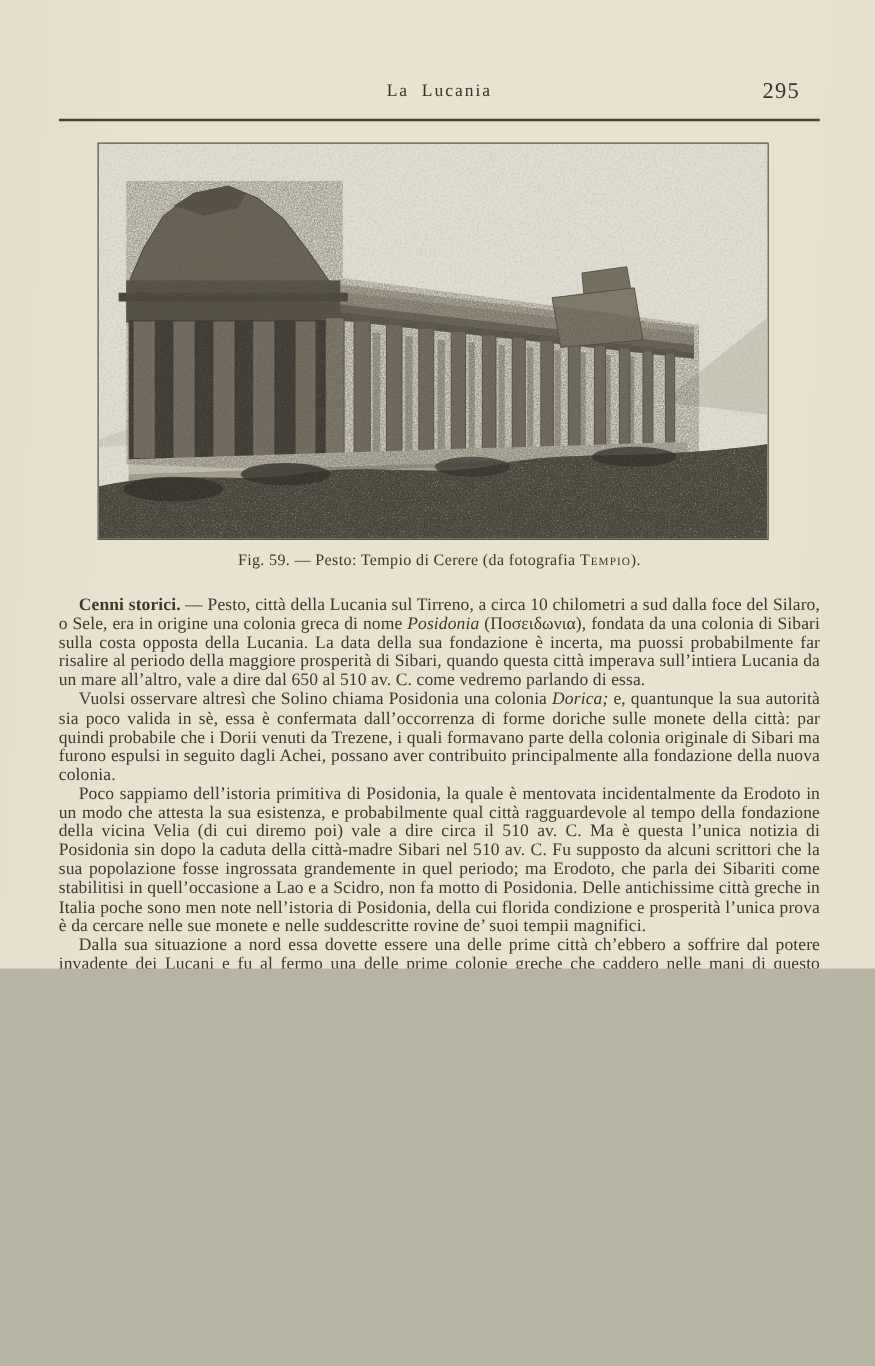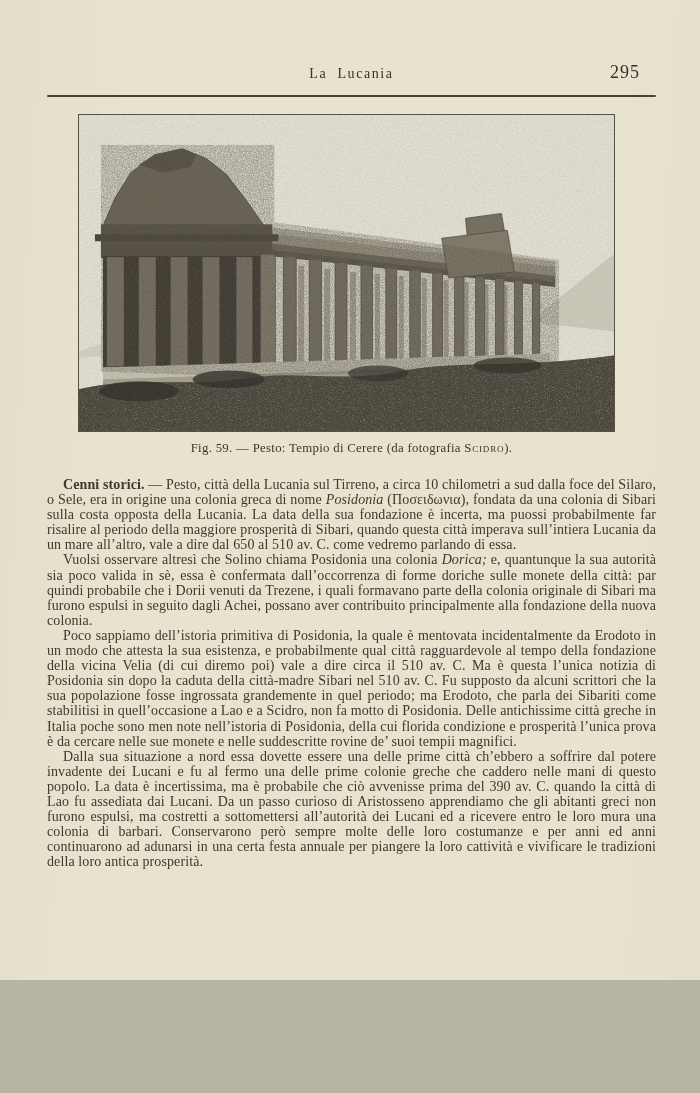--- a/index.html
+++ b/index.html
@@ -1,18 +1,18 @@
 <!DOCTYPE html>
 <html><head>
 <meta charset="utf-8">
 <style>
   html,body{margin:0;padding:0;background:#b8b4a4;}
   .page{
     position:relative;
-    width:700px;height:980px;
+    width:700px;height:775px;
     margin:0 auto;
     background:linear-gradient(93deg,#e2deca 0%,#e7e3cf 18%,#e7e3cf 82%,#e4e0cb 100%);
     font-family:"Liberation Serif","DejaVu Serif",serif;
     color:#3e382e;
     overflow:hidden;
   }
   
   .running-title{
     position:absolute;top:66px;left:47px;width:609px;
     text-align:center;font-size:14px;letter-spacing:1.6px;word-spacing:5px;
@@ -163,21 +163,21 @@
       </g>
       <ellipse cx="150" cy="266" rx="36" ry="9" fill="#33302a" opacity="0.8"></ellipse>
       <ellipse cx="300" cy="260" rx="30" ry="8" fill="#35312a" opacity="0.7"></ellipse>
       <ellipse cx="430" cy="252" rx="34" ry="8" fill="#33302a" opacity="0.75"></ellipse>
       <ellipse cx="60" cy="278" rx="40" ry="10" fill="#2f2c26" opacity="0.7"></ellipse>
 
       <rect x="0" y="0" width="537" height="318" filter="url(#grain)" opacity="0.33"></rect>
     </svg>
   </div>
 
-  <div class="figure-caption"><span>Fig. 59. — Pesto: Tempio di Cerere (da fotografia </span><span class="sc">Scidro</span><span>).</span></div>
+  <div class="figure-caption"><span>Fig. 59. — Pesto: Tempio di Cerere (da fotografia </span><span class="sc">Tempio</span><span>).</span></div>
 
   <main class="body-text">
     <p><span class="b">Cenni storici.</span><span> — Pesto, città della Lucania sul Tirreno, a circa 10 chilometri a sud dalla foce del Silaro, o Sele, era in origine una colonia greca di nome </span><span class="i">Posidonia</span><span> (Ποσειδωνια), fondata da una colonia di Sibari sulla costa opposta della Lucania. La data della sua fondazione è incerta, ma puossi probabilmente far risalire al periodo della maggiore prosperità di Sibari, quando questa città imperava sull’intiera Lucania da un mare all’altro, vale a dire dal 650 al 510 av. C. come vedremo parlando di essa.</span></p>
     <p><span>Vuolsi osservare altresì che Solino chiama Posidonia una colonia </span><span class="i">Dorica;</span><span> e, quantunque la sua autorità sia poco valida in sè, essa è confermata dall’occorrenza di forme doriche sulle monete della città: par quindi probabile che i Dorii venuti da Trezene, i quali formavano parte della colonia originale di Sibari ma furono espulsi in seguito dagli Achei, possano aver contribuito principalmente alla fondazione della nuova colonia.</span></p>
     <p><span>Poco sappiamo dell’istoria primitiva di Posidonia, la quale è mentovata incidentalmente da Erodoto in un modo che attesta la sua esistenza, e probabilmente qual città ragguardevole al tempo della fondazione della vicina Velia (di cui diremo poi) vale a dire circa il 510 av. C. Ma è questa l’unica notizia di Posidonia sin dopo la caduta della città-madre Sibari nel 510 av. C. Fu supposto da alcuni scrittori che la sua popolazione fosse ingrossata grandemente in quel periodo; ma Erodoto, che parla dei Sibariti come stabilitisi in quell’occasione a Lao e a Scidro, non fa motto di Posidonia. Delle antichissime città greche in Italia poche sono men note nell’istoria di Posidonia, della cui florida condizione e prosperità l’unica prova è da cercare nelle sue monete e nelle suddescritte rovine de’ suoi tempii magnifici.</span></p>
     <p><span>Dalla sua situazione a nord essa dovette essere una delle prime città ch’ebbero a soffrire dal potere invadente dei Lucani e fu al fermo una delle prime colonie greche che caddero nelle mani di questo popolo. La data è incertissima, ma è probabile che ciò avvenisse prima del 390 av. C. quando la città di Lao fu assediata dai Lucani. Da un passo curioso di Aristosseno apprendiamo che gli abitanti greci non furono espulsi, ma costretti a sottomettersi all’autorità dei Lucani ed a ricevere entro le loro mura una colonia di barbari. Conservarono però sempre molte delle loro costumanze e per anni ed anni continuarono ad adunarsi in una certa festa annuale per piangere la loro cattività e vivificare le tradizioni della loro antica prosperità.</span></p>
   </main>
 
 </div>
 

